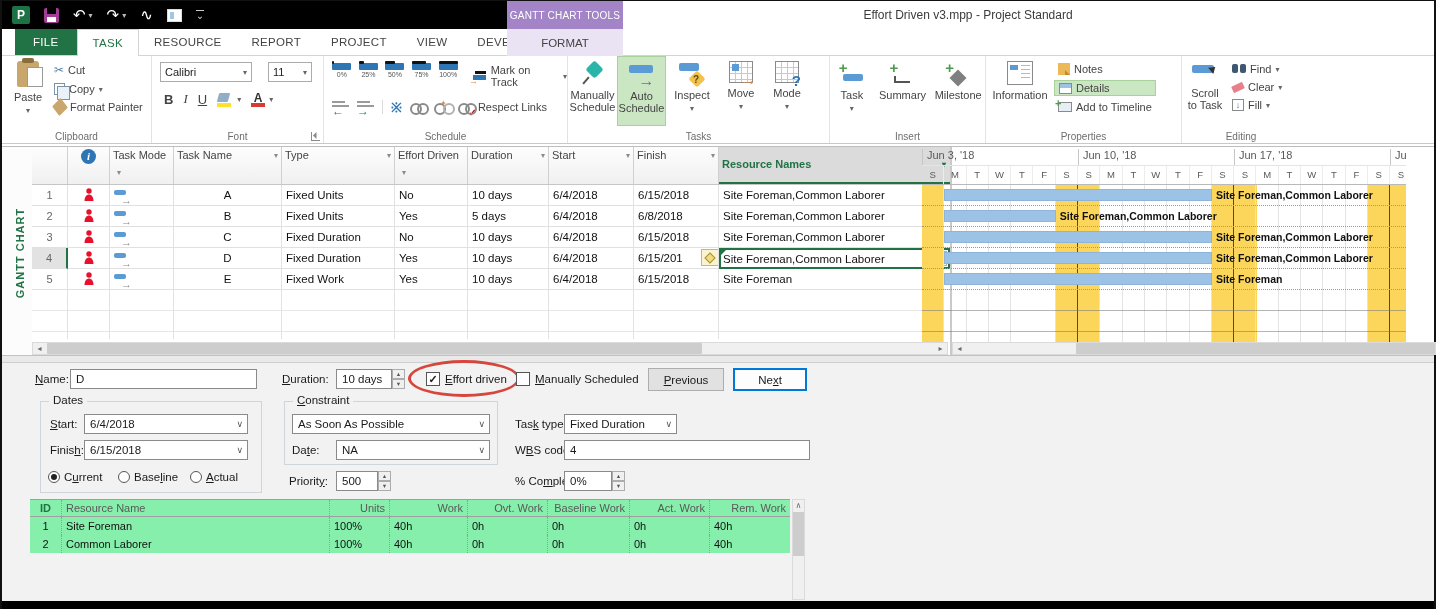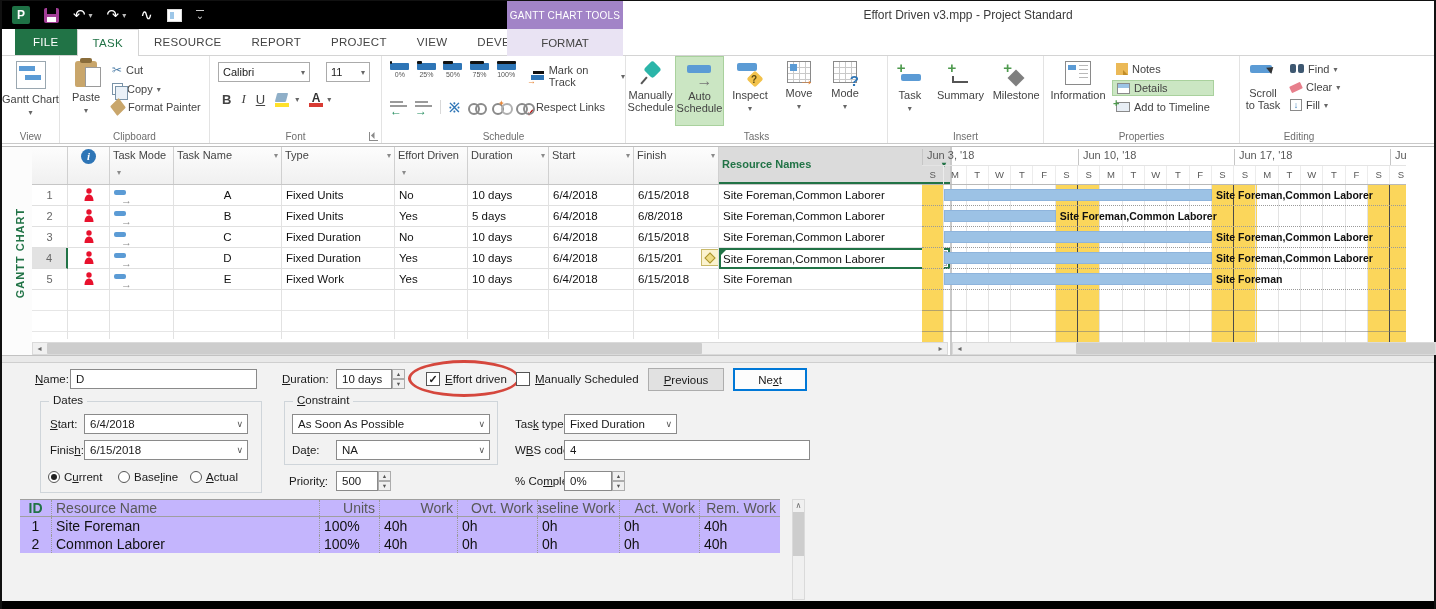--- a/index.html
+++ b/index.html
@@ -220,21 +220,21 @@
   .groupbox { position:absolute; border:1px solid #CFD5DA; }
   .groupbox .legend { position:absolute; left:8px; top:-8px; background:#F2F2F2; padding:0 4px; }
   .radio { position:absolute; display:flex; align-items:center; gap:4px; }
   .radio i { width:12px; height:12px; border:1px solid #555; border-radius:50%; background:#fff; position:relative; }
   .radio.on i::after { content:""; position:absolute; left:2px; top:2px; width:6px; height:6px; background:#222; border-radius:50%; }
   .btn { position:absolute; height:23px; background:#E1E1E1; border:1px solid #ADADAD; display:flex; align-items:center; justify-content:center; font-size:11.5px; }
   .btn-default { background:#FDFDFD; border:2px solid #0078D7; }
   .red-ellipse { position:absolute; left:406px; top:-3px; width:112px; height:37px; border:3px solid #D5473D; border-radius:50%; }
 
   
-  .resgrid { position:absolute; left:18px; top:498px; width:760px; background:#c4b5fd; font-size:14px; }
+  .resgrid { position:absolute; left:28px; top:498px; width:760px; background:#86efac; font-size:11px; }
   .rg-head { display:flex; height:18px; border-top:1px solid #9f9f9f; border-bottom:1px solid #9f9f9f; color:#595959; align-items:center; }
   .rg-row { display:flex; height:18px; align-items:center; color:#111; }
   .rg-c { border-right:1px dotted #9a9a9a; padding:0 4px; height:100%; display:flex; align-items:center; overflow:hidden; white-space:nowrap; }
   .rc-id{width:32px; justify-content:center;} .rc-name{width:268px;} .rc-units{width:60px;} .rc-work{width:78px;}
   .rc-ovt{width:80px;} .rc-base{width:82px;} .rc-act{width:80px;} .rc-rem{width:80px; border-right:none;}
   .rg-head .rc-id { color:#217346; font-weight:bold; }
   .rg-head .rc-units,.rg-head .rc-work,.rg-head .rc-ovt,.rg-head .rc-base,.rg-head .rc-act,.rg-head .rc-rem { justify-content:flex-end; }
   .vscroll { position:absolute; left:790px; top:498px; width:13px; height:101px; background:#F0F0F0; border:1px solid #dadada; }
   .vscroll .sb-arrow { width:11px; }
   .vs-thumb { margin:1px auto 0; width:11px; height:44px; background:#CDCDCD; }
@@ -278,27 +278,20 @@
     <div class="tab tab-selected">TASK</div>
     <div class="tab">RESOURCE</div>
     <div class="tab">REPORT</div>
     <div class="tab">PROJECT</div>
     <div class="tab">VIEW</div>
     <div class="tab">DEVELOPER</div>
     <div class="tab-format-wrap">FORMAT</div>
   </div>
 
   <div class="ribbon">
-    <div class="rgroup g-view">
-      <div class="bigbtn">
-        <span class="ganttview-ic"></span>
-        <span class="bb-label"><span>Gantt Chart</span> <span class="dd8">▾</span></span>
-      </div>
-      <div class="glabel">View</div>
-    </div>
 
     <div class="rgroup g-clip">
       <div class="bigbtn" style="width:52px;align-items:center;">
         <span class="paste-ic"></span>
         <span class="bb-label"><span>Paste</span><br><span class="dd8">▾</span></span>
       </div>
       <div class="clip-col">
         <span class="smallbtn">
             <span class="cut-ic">✂</span>
             <span>Cut</span>

